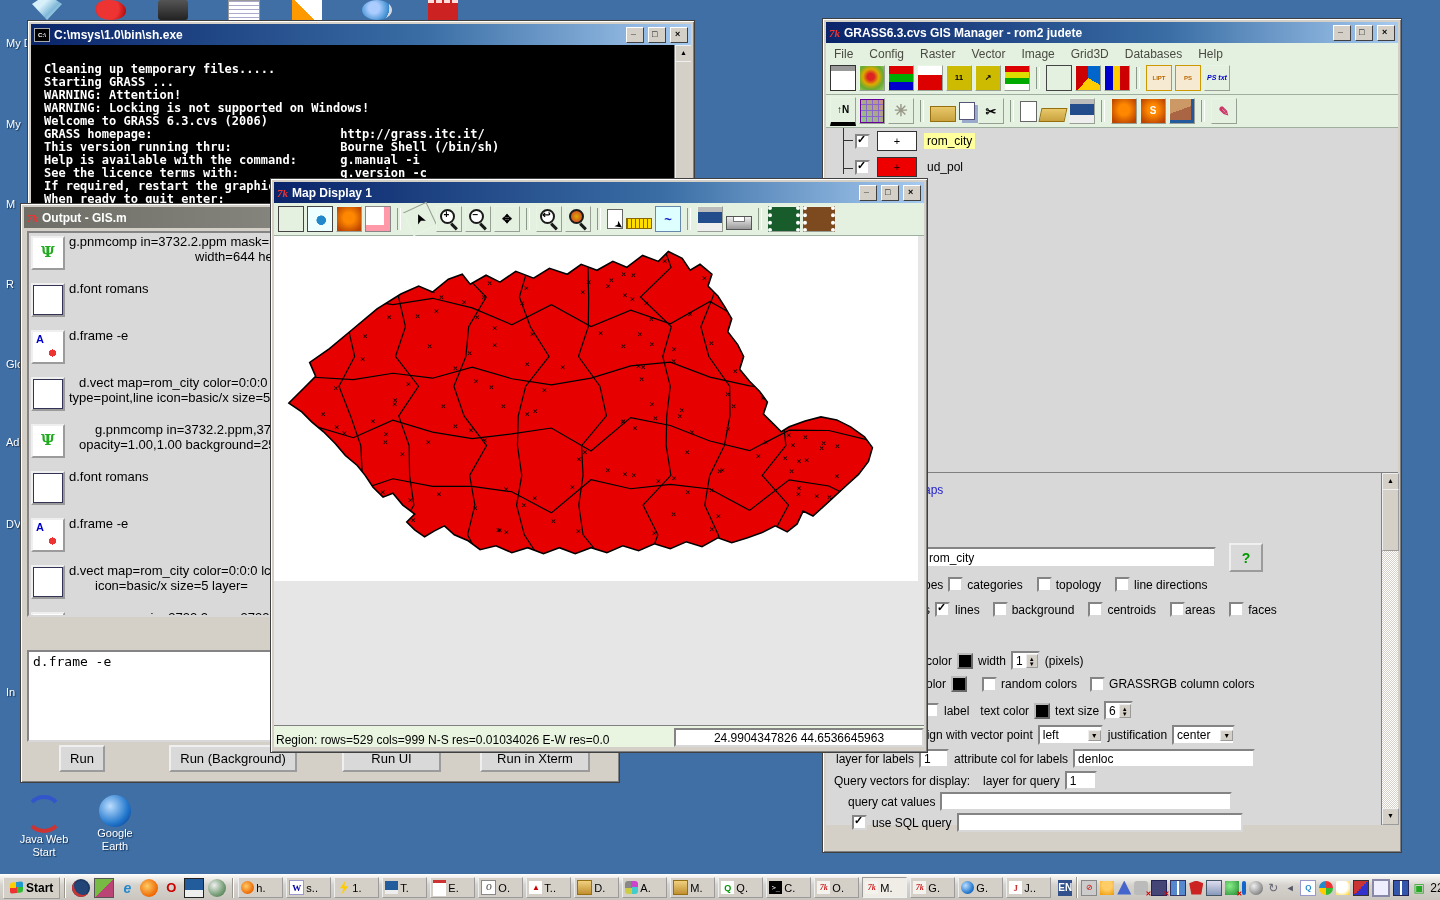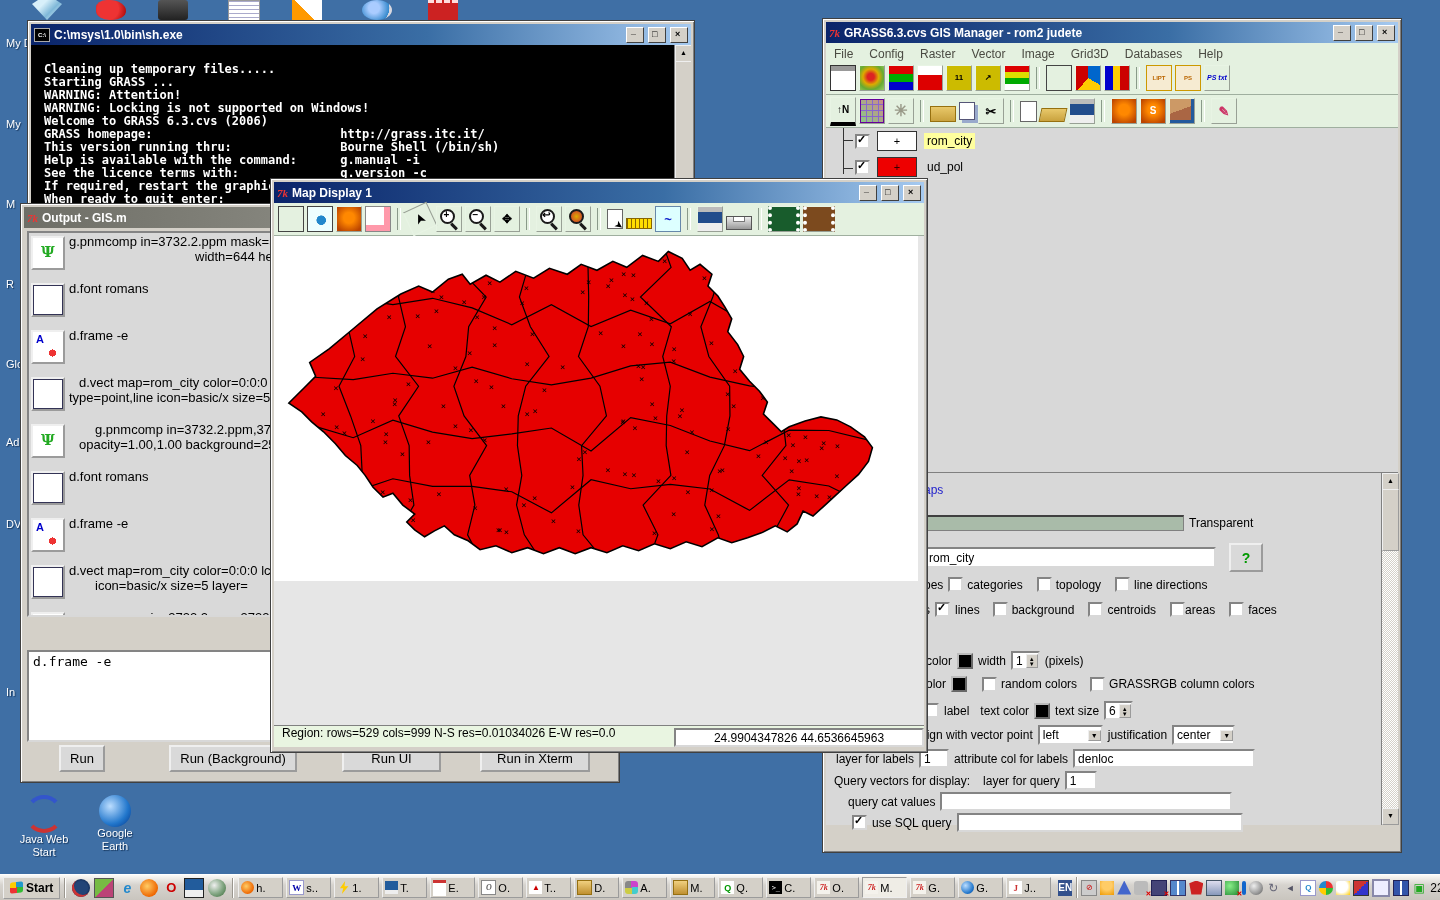--- a/index.html
+++ b/index.html
@@ -371,24 +371,20 @@
           <span class="cb ck"></span>
           <span class="laybtn lplus-r">+</span>
           <span style="font-size:12px;padding:1px 3px">ud_pol</span>
         </div>
 
     </div>
   </div>
 
   <div style="position:relative;height:352px;background:#D8D8D8;border-top:1px solid #808080">
     <div class="opt-row" style="left:98px;top:10px;color:#2222CC">aps</div>
-    <div class="opt-row" style="left:98px;top:42px">
-      <span style="width:258px;height:13px;background:#A9BBA9;border:1px solid #808080;border-top:2px solid #404040"></span>
-      <span>Transparent</span>
-    </div>
     <div class="opt-row" style="left:98px;top:70px">
       <span class="tin" style="width:282px;height:17px">rom_city</span>
       <span class="btn" style="width:30px;height:25px;margin-left:8px;color:#090;font-weight:bold;font-size:14px">?</span>
     </div>
     <div class="opt-row" style="left:98px;top:104px">
       <span>pes</span>
       <span style="display:inline-flex;gap:14px">
         <span style="display:inline-flex;gap:4px;align-items:center">
             <span class="cb"></span>
             <span>categories</span>
@@ -904,21 +900,21 @@
           <text x="391.6" y="26.6" font-size="9" font-family="DejaVu Sans Mono, monospace">×</text>
           <text x="351.6" y="60.8" font-size="9" font-family="DejaVu Sans Mono, monospace">×</text>
           <text x="516.7" y="202.1" font-size="9" font-family="DejaVu Sans Mono, monospace">×</text>
           <text x="359.0" y="65.5" font-size="9" font-family="DejaVu Sans Mono, monospace">×</text>
           <text x="401.3" y="115.5" font-size="9" font-family="DejaVu Sans Mono, monospace">×</text>
           <text x="490.9" y="164.8" font-size="9" font-family="DejaVu Sans Mono, monospace">×</text>
           <text x="157.5" y="57.2" font-size="9" font-family="DejaVu Sans Mono, monospace">×</text>
         </g>
       </svg>
   </div>
-  <div style="height:21px;background:#E9F5E1;border-top:1px solid #808080;display:flex;align-items:flex-start;padding:0 8px;position:relative">
+  <div style="height:21px;background:#E9F5E1;border-top:1px solid #808080;display:flex;align-items:flex-end;padding:0 2px;position:relative">
     <span style="white-space:nowrap;overflow:hidden;width:390px">Region: rows=529 cols=999 N-S res=0.01034026 E-W res=0.0</span>
     <span class="tin" style="position:absolute;left:400px;top:2px;width:240px;height:15px;justify-content:center">24.9904347826 44.6536645963</span>
   </div>
 </div>
 
 <div class="taskbar">
   <div class="start">
     <span class="flag"></span>
     <span>Start</span>
   </div>

